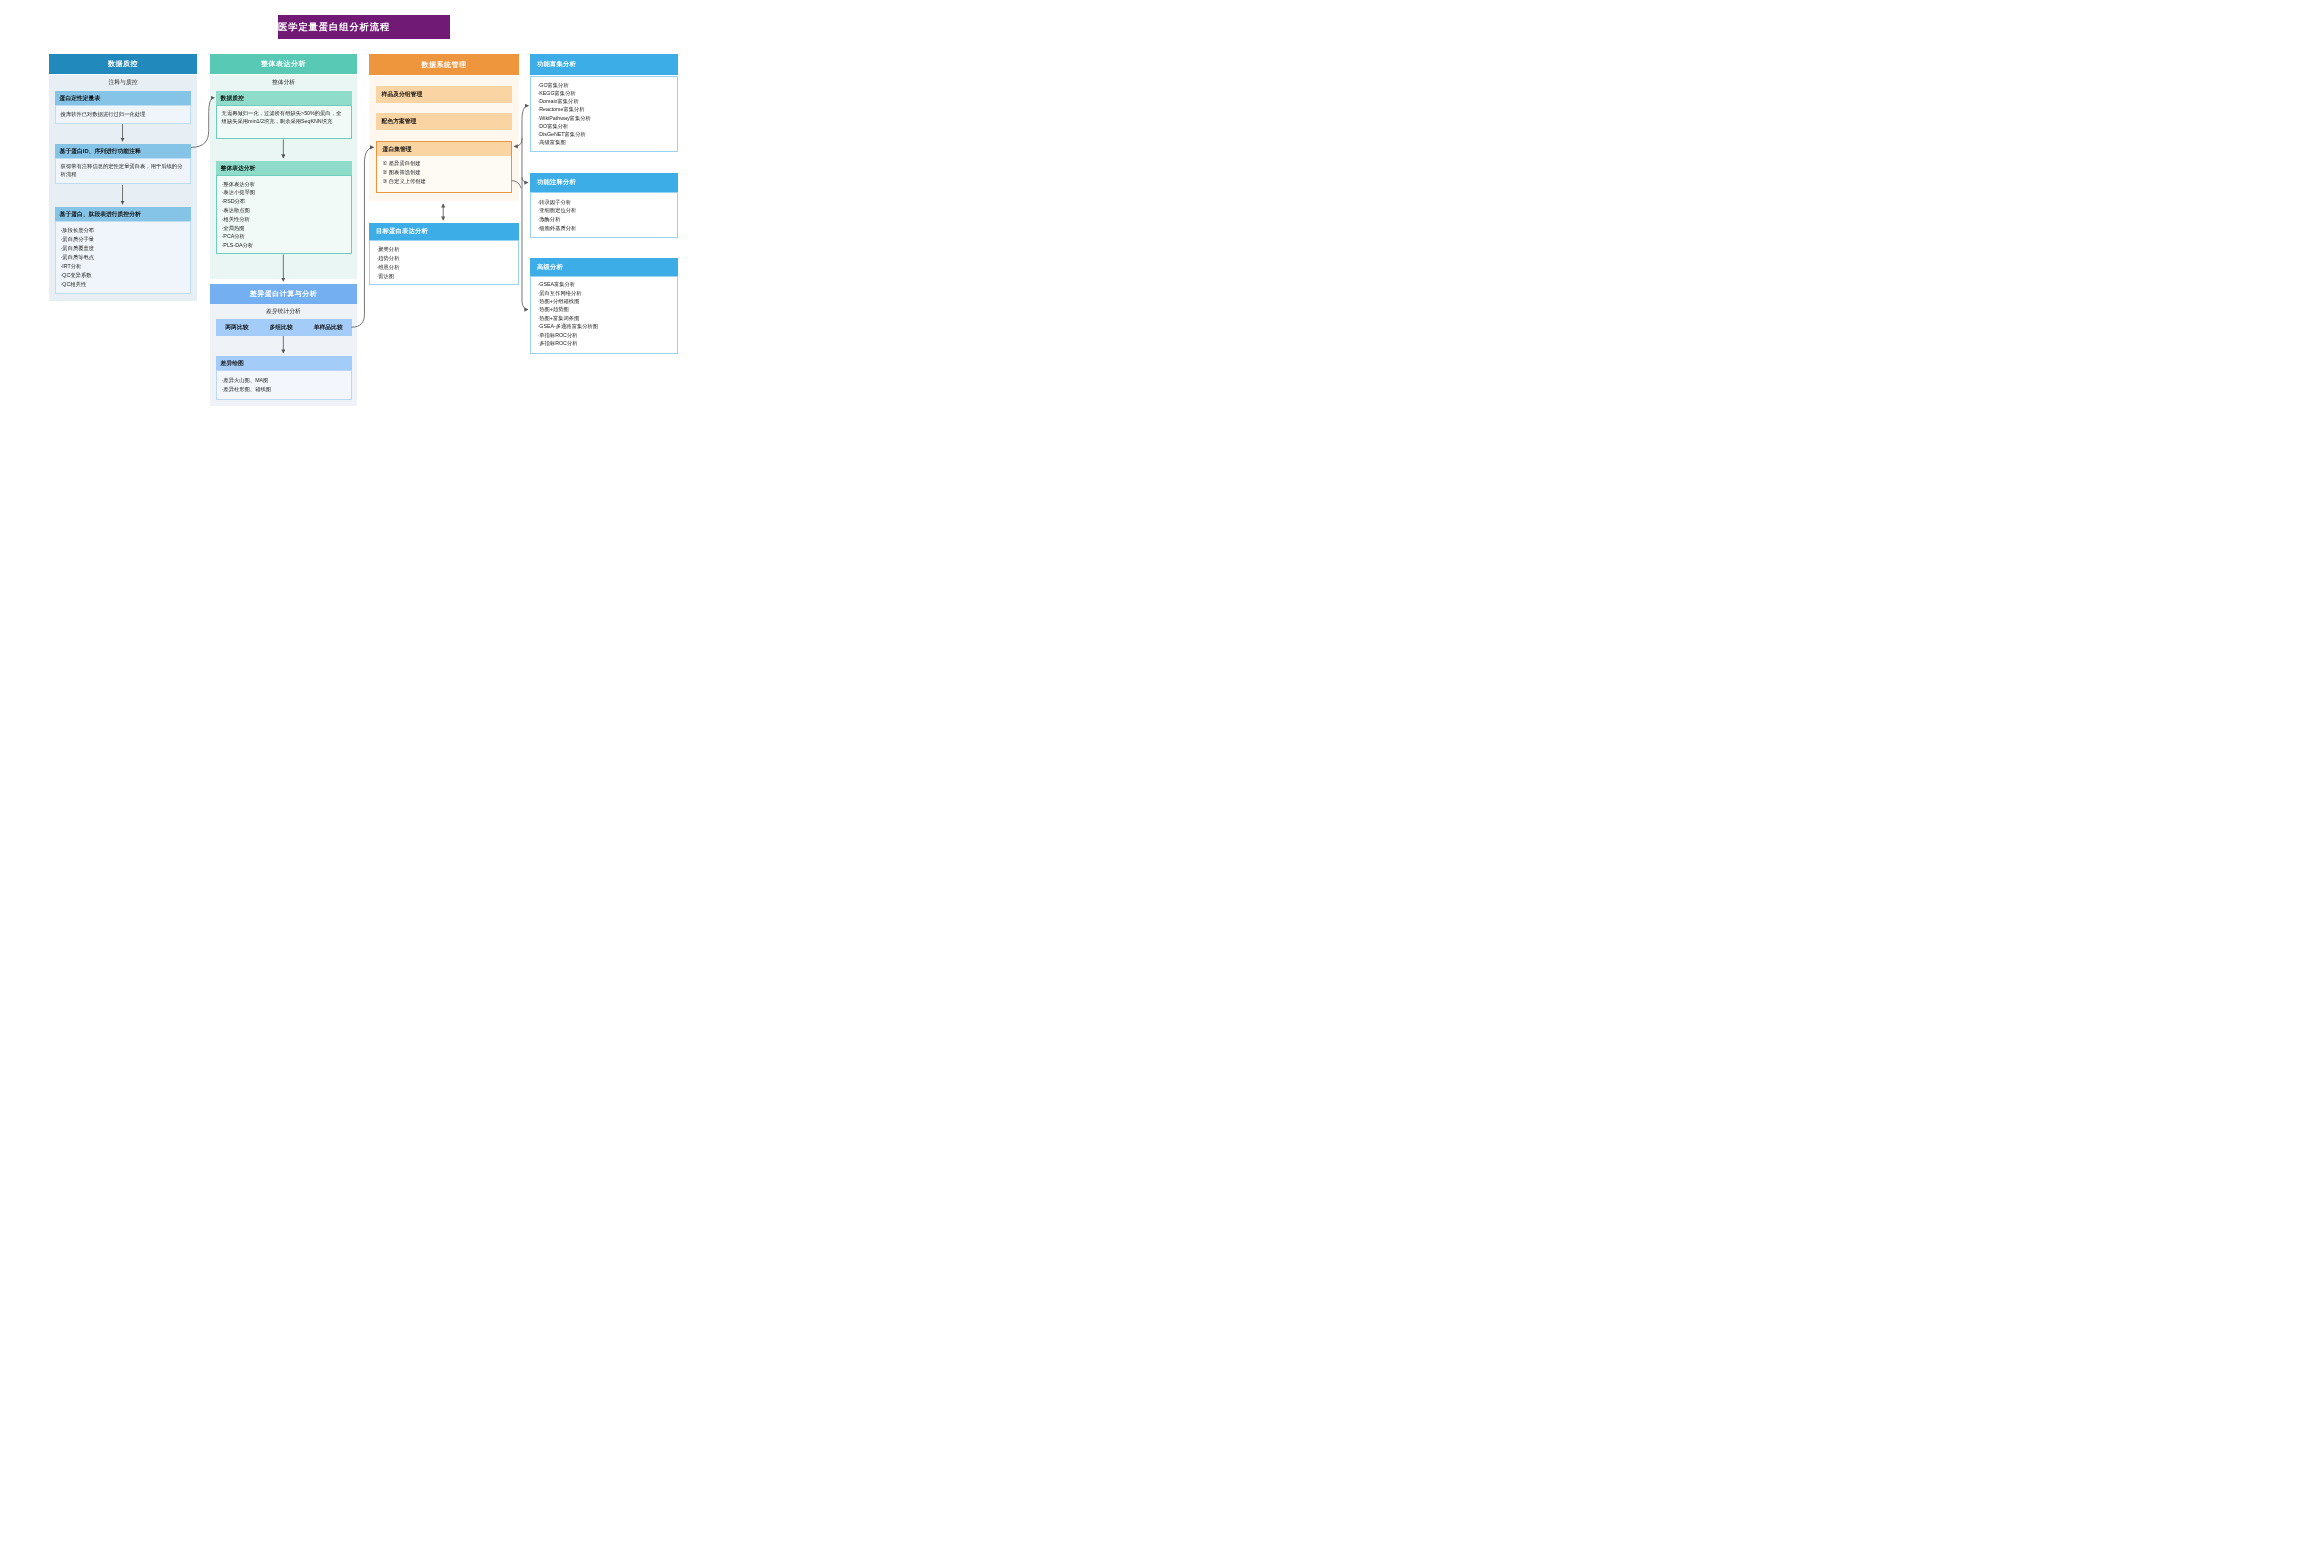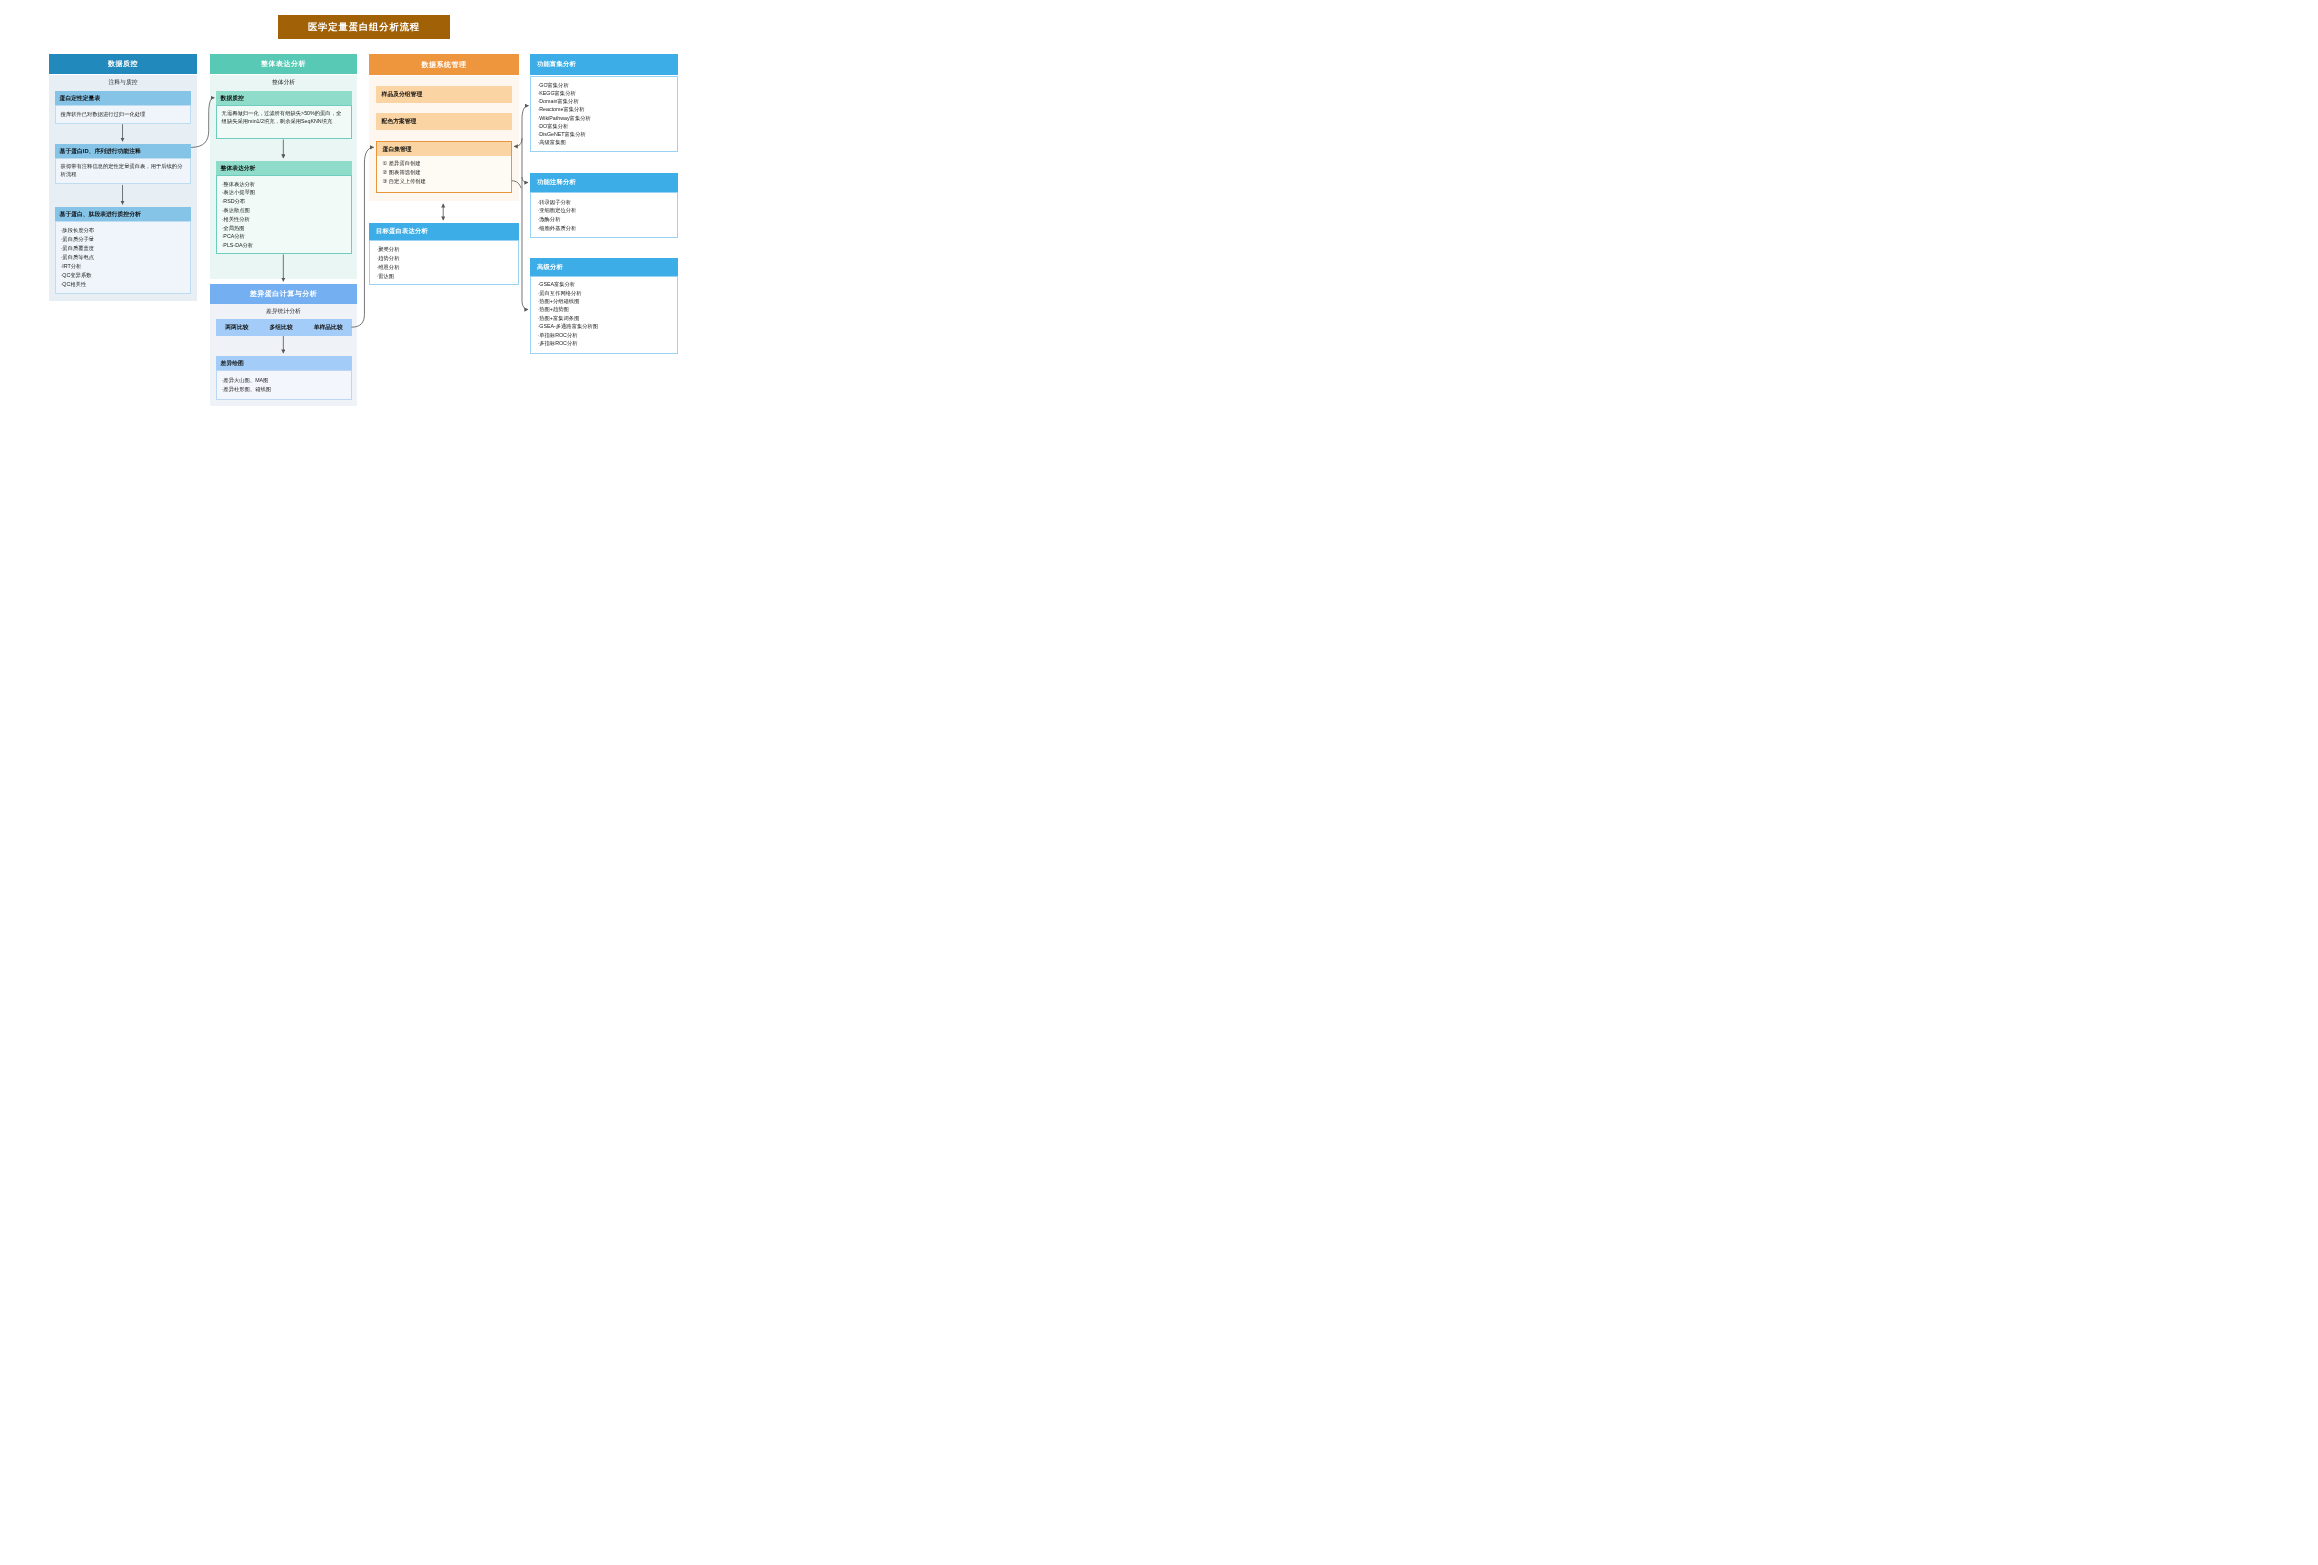--- a/index.html
+++ b/index.html
@@ -1,20 +1,20 @@
 <!DOCTYPE html>
 <html style="font-size:7.4px"><head>
 <meta charset="utf-8">
 <style>
   html,body{margin:0;padding:0;background:#ffffff;}
   body{font-family:"Liberation Sans","DejaVu Sans",sans-serif;color:#1a1a1a;}
   .canvas{position:relative;width:727px;height:437px;background:#ffffff;overflow:hidden;}
   .abs{position:absolute;box-sizing:border-box;}
-  .title-banner{background:#a16207;color:#ffffff;font-size:9.3px;font-weight:700;
-    text-align:center;line-height:24px;letter-spacing:0.9px;}
+  .title-banner{background:#701a75;color:#ffffff;font-size:9.3px;font-weight:700;
+    text-align:left;line-height:24px;letter-spacing:0.9px;}
   .col-header{color:#ffffff;font-size:7px;font-weight:700;text-align:center;letter-spacing:0.5px;}
   .hdr-qc{background:#2289BC;line-height:20.4px;}
   .hdr-overall{background:#58C9B4;line-height:20.4px;}
   .hdr-diff{background:#74AFF2;line-height:19.5px;}
   .hdr-dms{background:#EE963E;line-height:21.3px;}
   .hdr-blue{background:#3DADE8;text-align:left;padding-left:7px;font-size:6.3px;letter-spacing:0.2px;}
   .container-qc{background:#E7EFF5;}
   .container-overall{background:#E9F6F3;}
   .container-diff{background:#EFF3F8;}
   .container-dms{background:#FDF7F0;}

